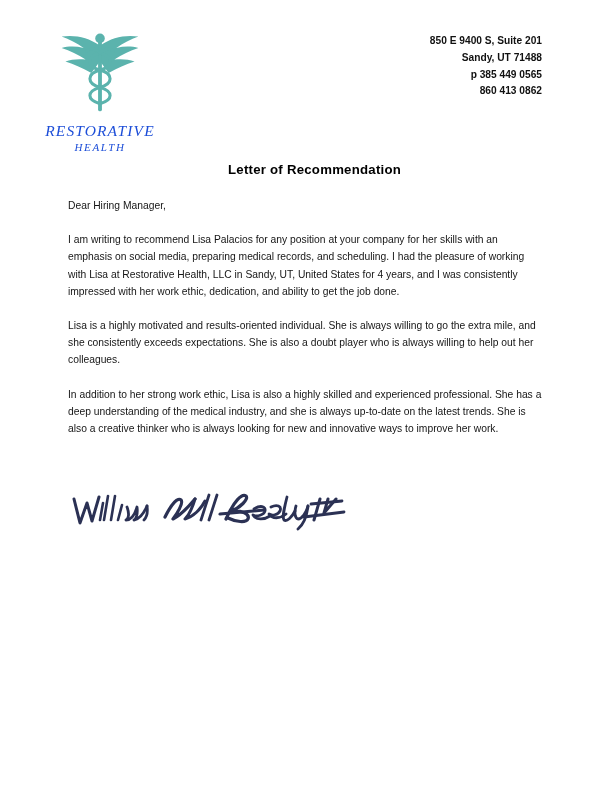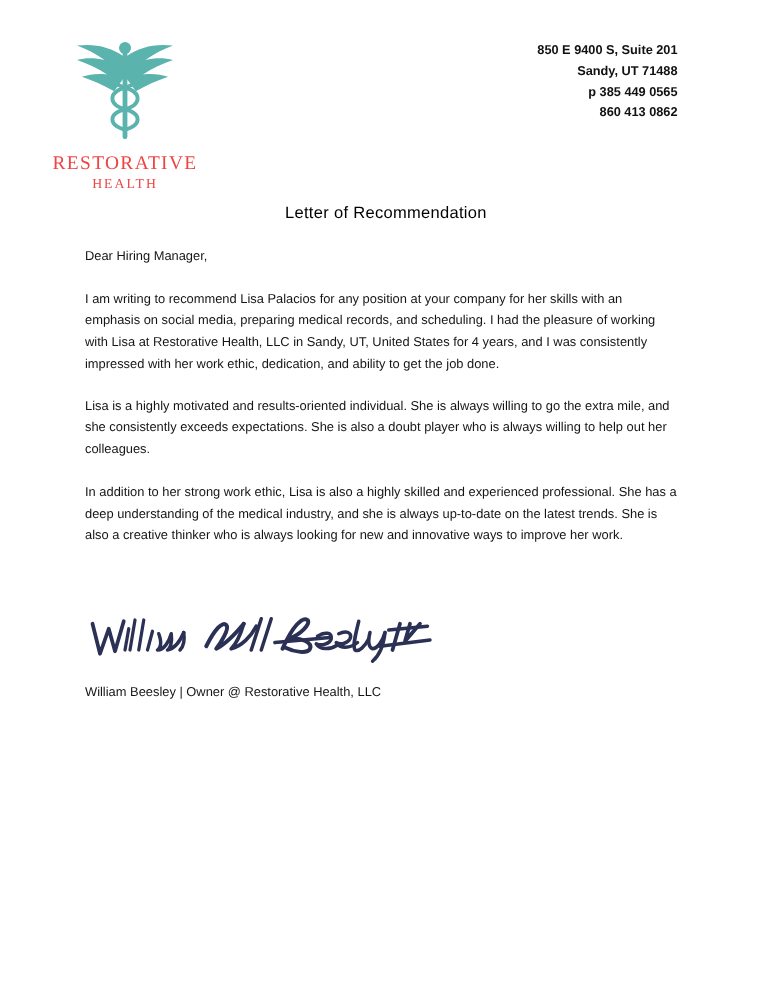--- a/index.html
+++ b/index.html
@@ -32,22 +32,23 @@
   }
   .logo-mark {
     display: block;
     margin: 0 auto;
     width: 96px;
     height: 96px;
   }
   .logo-wordmark {
     margin-top: 2px;
     font-family: "Liberation Serif", serif;
-    color: #ef4444;
+    color: #1d4ed8;
     line-height: 1.22;
+    font-style: italic;
   }
   .logo-word-top {
     display: block;
     font-size: 15.5px;
     letter-spacing: 1.1px;
   }
   .logo-word-bottom {
     display: block;
     font-size: 11px;
     letter-spacing: 1.6px;
@@ -64,21 +65,21 @@
     font-weight: bold;
   }
   .letterhead-address span { display: block; white-space: nowrap; }
 
   
   .doc-title {
     position: absolute;
     left: 228px;
     top: 162px;
     font-size: 13.2px;
-    font-weight: normal;
+    font-weight: bold;
     letter-spacing: 0.25px;
     color: #000000;
   }
 
   
   .letter-body {
     position: absolute;
     left: 68px;
     top: 197px;
     width: 475px;
@@ -182,16 +183,15 @@
         <path d="M219 10 C216 22 214 30 216 33 C219 35 224 30 227 24" stroke-width="2.8"></path>
         <path d="M228 19 C226 26 227 31 230 32 C234 32 238 26 240 19" stroke-width="2.8"></path>
         <path d="M240 19 C239 28 236 37 230 42" stroke-width="2.8"></path>
 
         <path d="M252 12 L246 33" stroke-width="3"></path>
         <path d="M260 12 L256 26 L268 12" stroke-width="3"></path>
         <path d="M243 17 L274 14" stroke-width="2.8"></path>
         <path d="M236 30 L276 25" stroke-width="2.8"></path>
       </g>
     </svg>
-    <div class="signature-name">William Beesley | Owner @ Restorative Health, LLC</div>
   </div>
 
 </div>
 
 </body></html>

